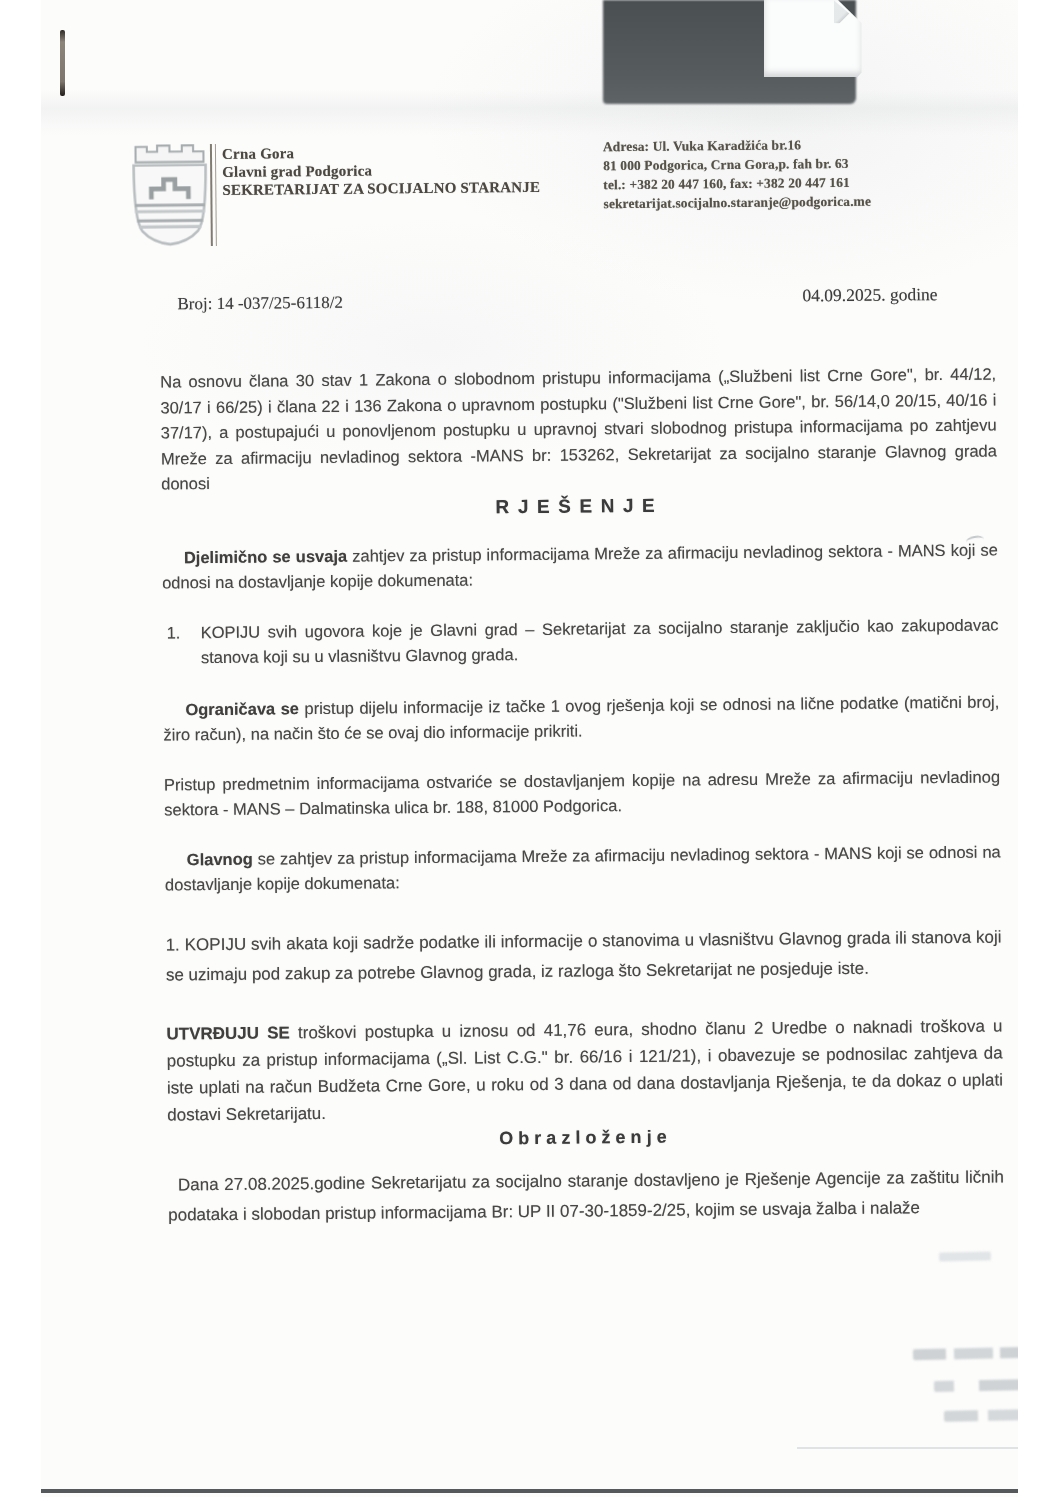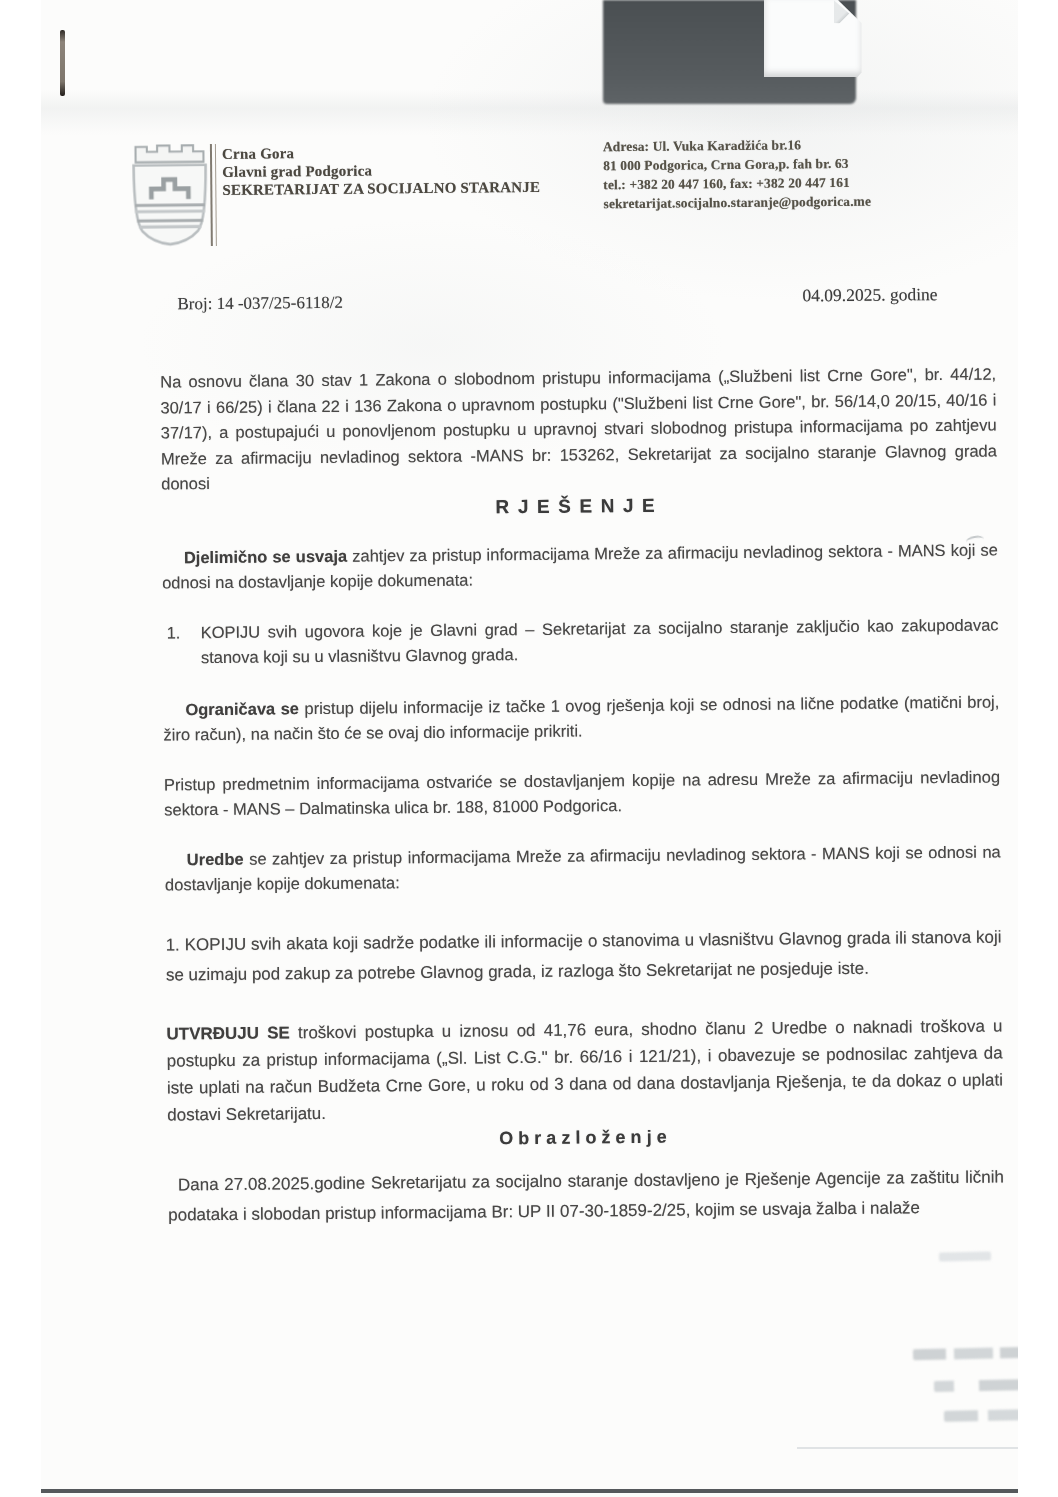--- a/index.html
+++ b/index.html
@@ -197,21 +197,21 @@
       <p class="heading m20">RJEŠENJE</p>
 
       <p class="body-p indent m22"><b>Djelimično se usvaja</b><span> zahtjev za pristup informacijama Mreže za afirmaciju nevladinog sektora - MANS koji se odnosi na dostavljanje kopije dokumenata:</span></p>
 
       <p class="body-p hang m24"><span class="num">1.</span><span>KOPIJU svih ugovora koje je Glavni grad – Sekretarijat za socijalno staranje zaključio kao zakupodavac stanova koji su u vlasništvu Glavnog grada.</span></p>
 
       <p class="body-p indent m26"><b>Ograničava se</b><span> pristup dijelu informacije iz tačke 1 ovog rješenja koji se odnosi na lične podatke (matični broj, žiro račun), na način što će se ovaj dio informacije prikriti.</span></p>
 
       <p class="body-p m24">Pristup predmetnim informacijama ostvariće se dostavljanjem kopije na adresu Mreže za afirmaciju nevladinog sektora - MANS – Dalmatinska ulica br. 188, 81000 Podgorica.</p>
 
-      <p class="body-p indent m24"><b>Uredbe</b><span> se zahtjev za pristup informacijama Mreže za afirmaciju nevladinog sektora - MANS koji se odnosi na dostavljanje kopije dokumenata:</span></p>
+      <p class="body-p indent m24"><b>Glavnog</b><span> se zahtjev za pristup informacijama Mreže za afirmaciju nevladinog sektora - MANS koji se odnosi na dostavljanje kopije dokumenata:</span></p>
 
       <p class="body-p sz-lg m32"><span>1.</span><span> KOPIJU svih akata koji sadrže podatke ili informacije o stanovima u vlasništvu Glavnog grada ili stanova koji se uzimaju pod zakup za potrebe Glavnog grada, iz razloga što Sekretarijat ne posjeduje iste.</span></p>
 
       <p class="body-p sz-md m30"><b>UTVRĐUJU SE</b><span> troškovi postupka u iznosu od 41,76 eura, shodno članu 2 Uredbe o naknadi troškova u postupku za pristup informacijama („Sl. List C.G." br. 66/16 i 121/21), i obavezuje se podnosilac zahtjeva da iste uplati na račun Budžeta Crne Gore, u roku od 3 dana od dana dostavljanja Rješenja, te da dokaz o uplati dostavi Sekretarijatu.</span></p>
 
       <p class="heading heading-sub m34">Obrazloženje</p>
 
       <p class="body-p indent-sm sz-lg m16">Dana 27.08.2025.godine Sekretarijatu za socijalno staranje dostavljeno je Rješenje Agencije za zaštitu ličnih podataka i slobodan pristup informacijama Br: UP II 07-30-1859-2/25, kojim se usvaja žalba i nalaže</p>
 
     </div>

